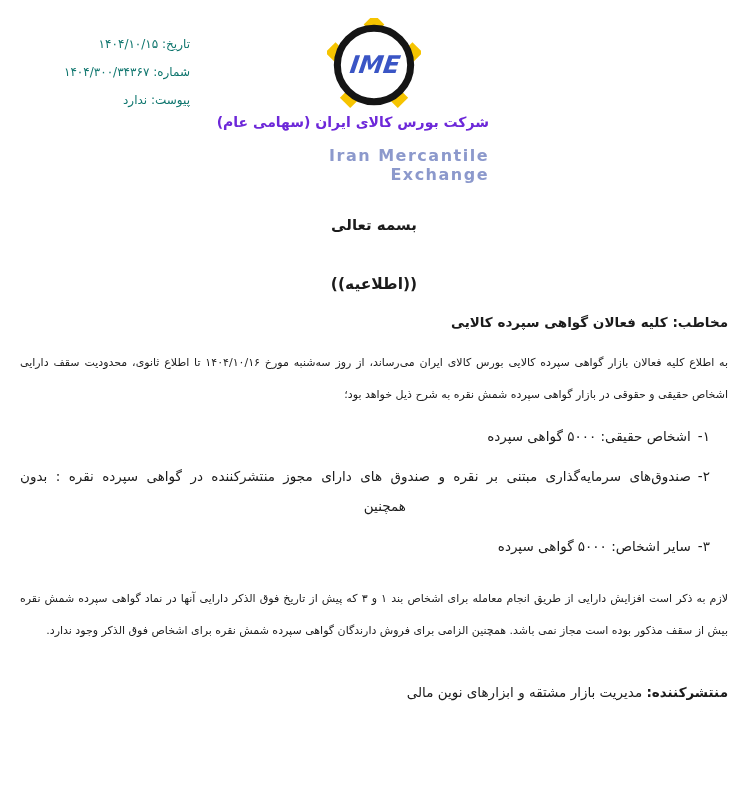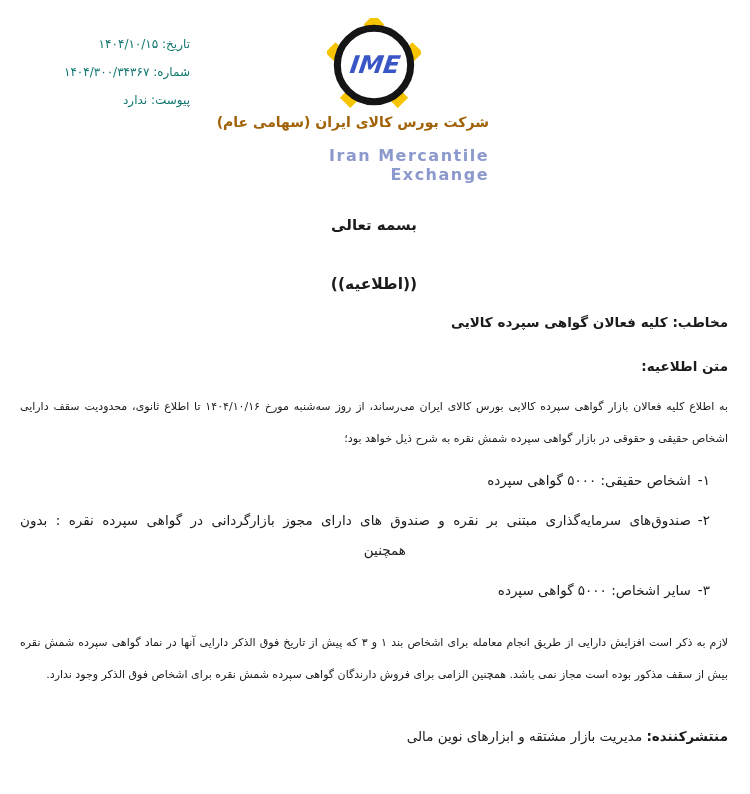--- a/index.html
+++ b/index.html
@@ -12,21 +12,21 @@
   }
   
   .meta {
     position: absolute; left: 30px; top: 30px; width: 160px;
     text-align: right; font-size: 12px; line-height: 28px; color: #0f766e;
   }
   .meta-row { white-space: nowrap; }
   
   .logo-block { width: 230px; margin: 0 auto; text-align: center; }
   .logo-block svg { display: block; margin: 0 auto; }
-  .company-fa { font-size: 14px; font-weight: bold; color: #a16207; margin-top: 2px; white-space: nowrap; }
+  .company-fa { font-size: 14px; font-weight: bold; color: #6d28d9; margin-top: 2px; white-space: nowrap; }
   .company-en { font-size: 16px; font-weight: bold; color: #8c99cc; letter-spacing: 1.5px; margin-top: 16px; text-align: right; }
   
   .basmala { text-align: center; font-weight: bold; font-size: 15px; margin-top: 32px; }
   .notice-title { text-align: center; font-weight: bold; font-size: 15.5px; margin-top: 41px; }
   
   .field { font-size: 13.5px; line-height: 22px; font-weight: bold; }
   .subject { margin-top: 30px; }
   .audience { margin-top: 18px; }
   .body-label { margin-top: 22px; }
   
@@ -81,33 +81,32 @@
     <div class="company-en">Iran Mercantile Exchange</div>
   </div>
 
   <div class="basmala">بسمه تعالی</div>
   <div class="notice-title">((اطلاعیه))</div>
 
   <div class="field audience">
     <span class="label">مخاطب:</span>
     <span>کلیه فعالان گواهی سپرده کالایی</span>
   </div>
-  <div class="field body-label">متن اطلاعیه:</div>
 
   <p class="para">به اطلاع کلیه فعالان بازار گواهی سپرده کالایی بورس کالای ایران می‌رساند، از روز سه‌شنبه مورخ ۱۴۰۴/۱۰/۱۶ تا اطلاع ثانوی، محدودیت سقف دارایی اشخاص حقیقی و حقوقی در بازار گواهی سپرده شمش نقره به شرح ذیل خواهد بود؛</p>
 
   <div class="items">
     <div class="item">
       <span class="num">۱-</span>
       <span class="text">اشخاص حقیقی: ۵۰۰۰ گواهی سپرده</span>
     </div>
     <div class="item">
       <span class="num">۲-</span>
       <span class="item2-lines">
-        <span class="line-justify" style="display:block;">صندوق‌های سرمایه‌گذاری مبتنی بر نقره و صندوق های دارای مجوز بازارگردانی در گواهی سپرده نقره : بدون</span>
+        <span class="line-justify" style="display:block;">صندوق‌های سرمایه‌گذاری مبتنی بر نقره و صندوق های دارای مجوز منتشرکننده در گواهی سپرده نقره : بدون</span>
         <span class="line-wrap" style="display:block;">همچنین</span>
       </span>
     </div>
     <div class="item">
       <span class="num">۳-</span>
       <span class="text">سایر اشخاص: ۵۰۰۰ گواهی سپرده</span>
     </div>
   </div>
 
   <p class="para closing">لازم به ذکر است افزایش دارایی از طریق انجام معامله برای اشخاص بند ۱ و ۳ که پیش از تاریخ فوق الذکر دارایی آنها در نماد گواهی سپرده شمش نقره بیش از سقف مذکور بوده است مجاز نمی باشد. همچنین الزامی برای فروش دارندگان گواهی سپرده شمش نقره برای اشخاص فوق الذکر وجود ندارد.</p>

